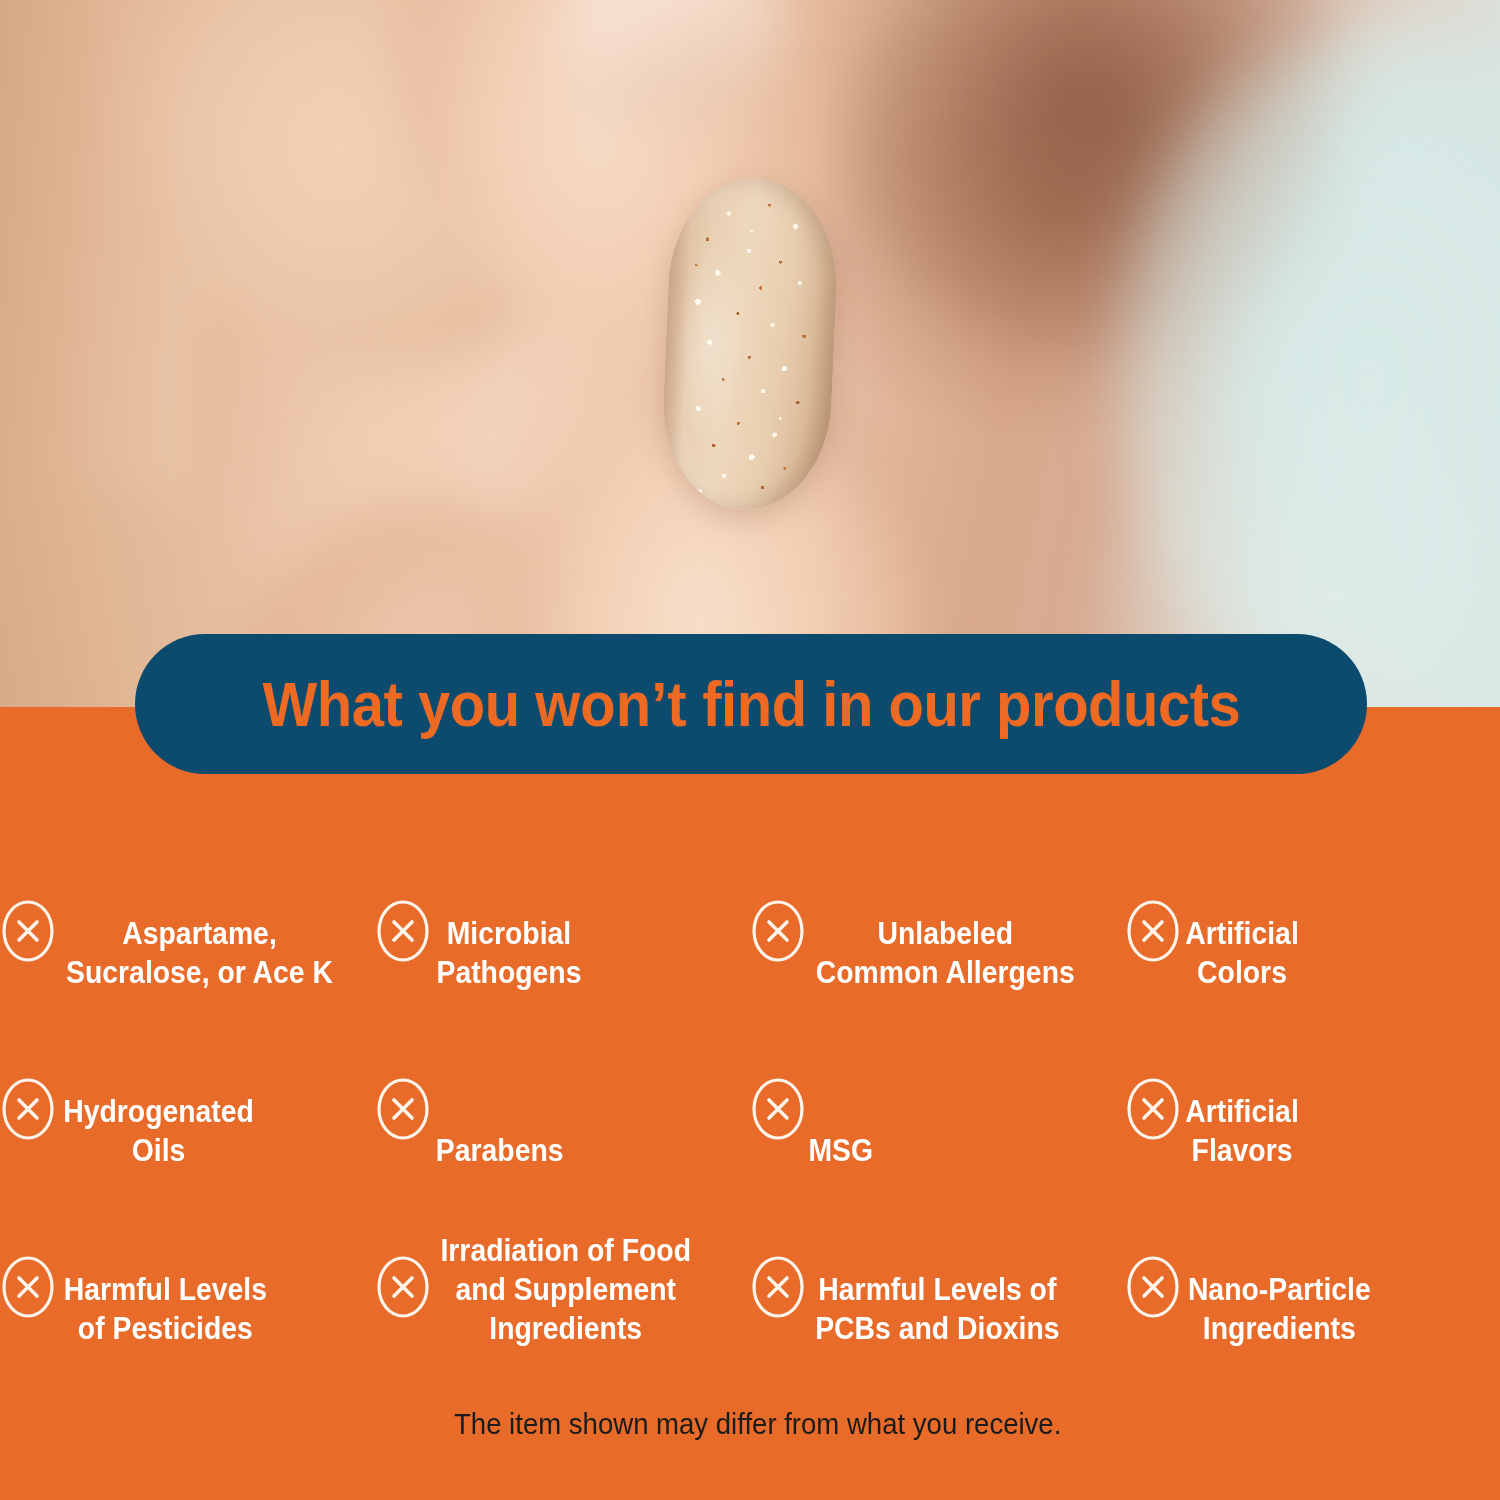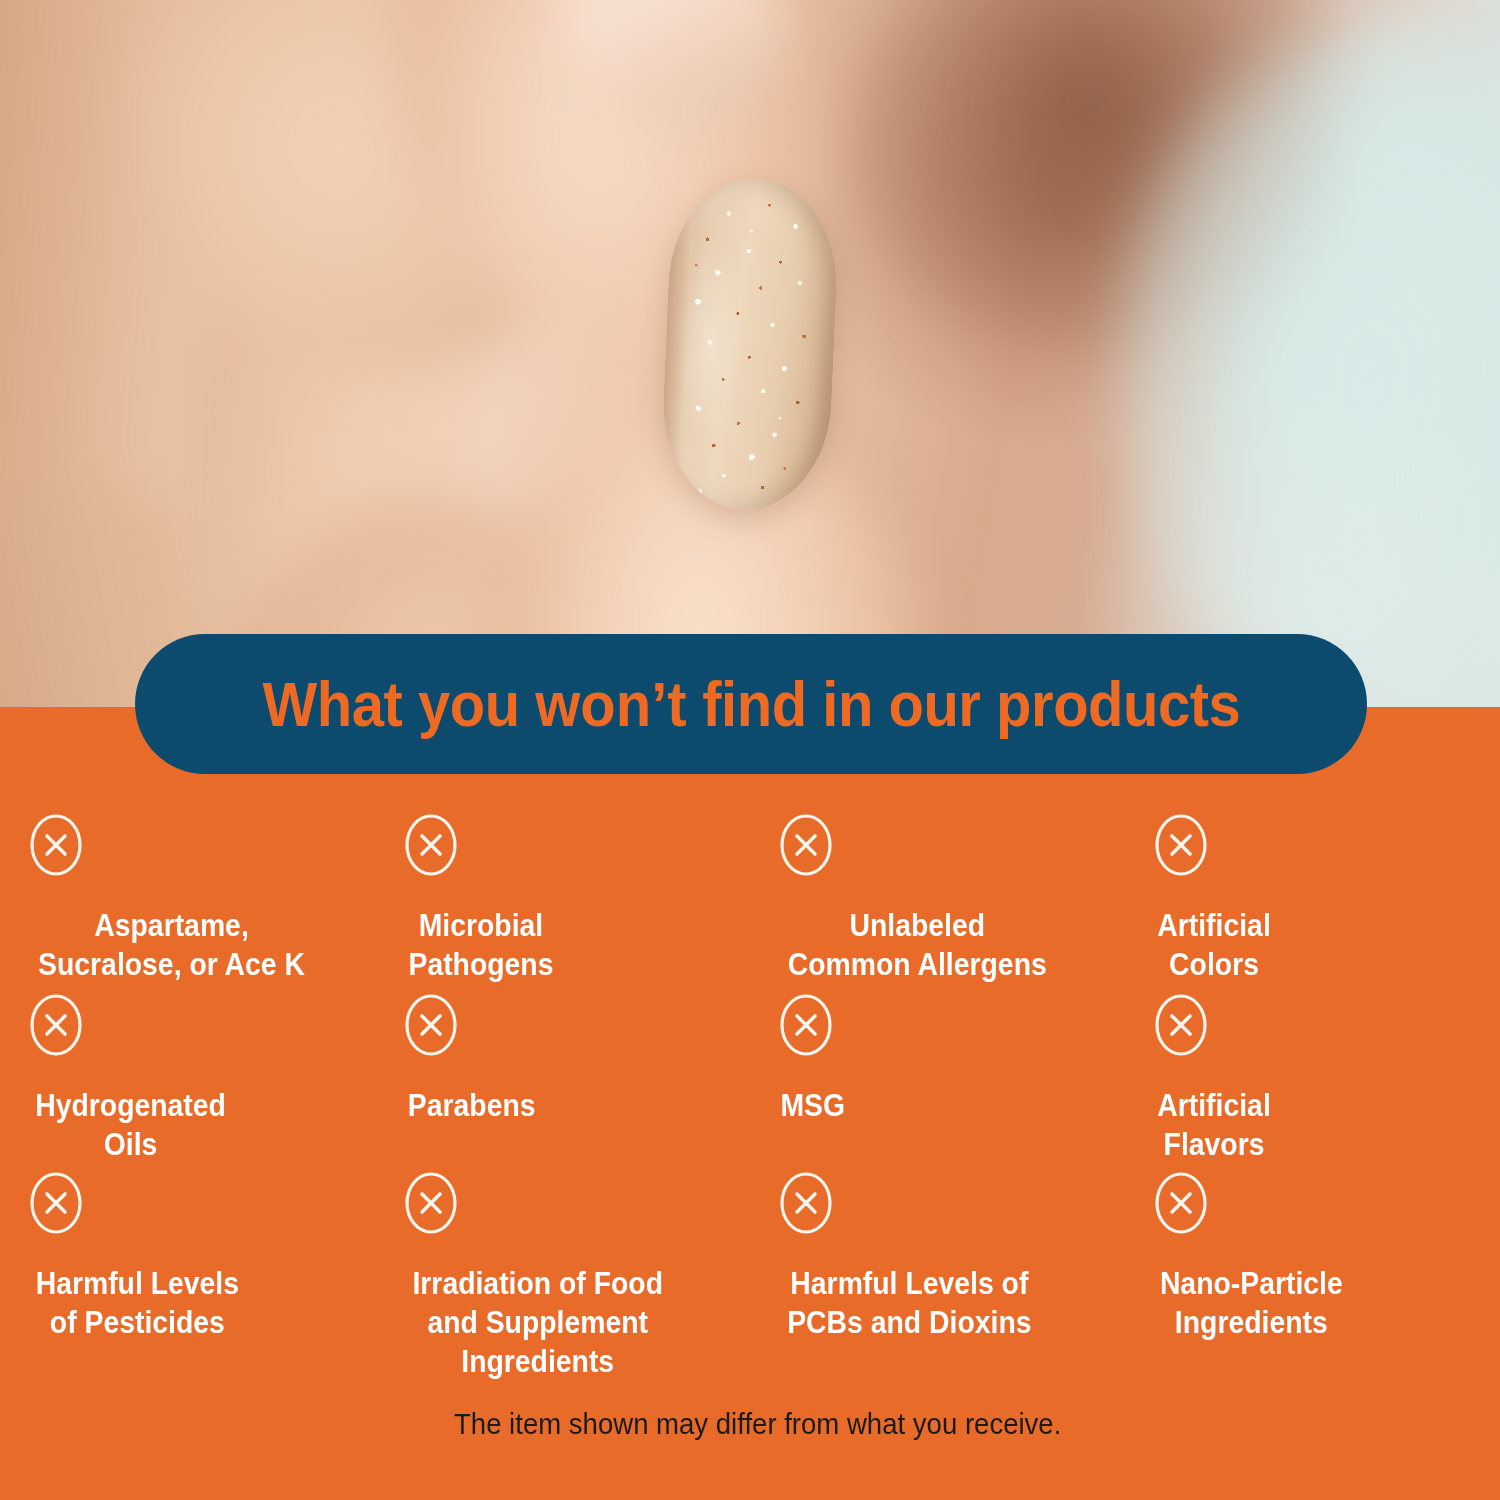--- a/index.html
+++ b/index.html
@@ -168,22 +168,22 @@
   .banner-title .em { font-weight:bold; letter-spacing:0px; }
 
   
   .grid {
     position:absolute; left:0; top:812px; width:1500px;
     display:grid;
     grid-template-columns:repeat(4, 375px);
     row-gap:0;
   }
   .cell {
-    display:flex; flex-direction:column; align-items:flex-start;
-    padding:0 28px;
+    display:flex; flex-direction:row; align-items:flex-end;
+    padding:0 0;
   }
   .row1 .cell { height:180px; }
   .row2 .cell { height:178px; }
   .xicon { margin-bottom:28px; }
   .xicon svg { display:block; }
   .cell-label {
     font-family:"Liberation Sans", sans-serif;
     font-size:30.5px;
     font-weight:bold;
     color:#ffffff;

